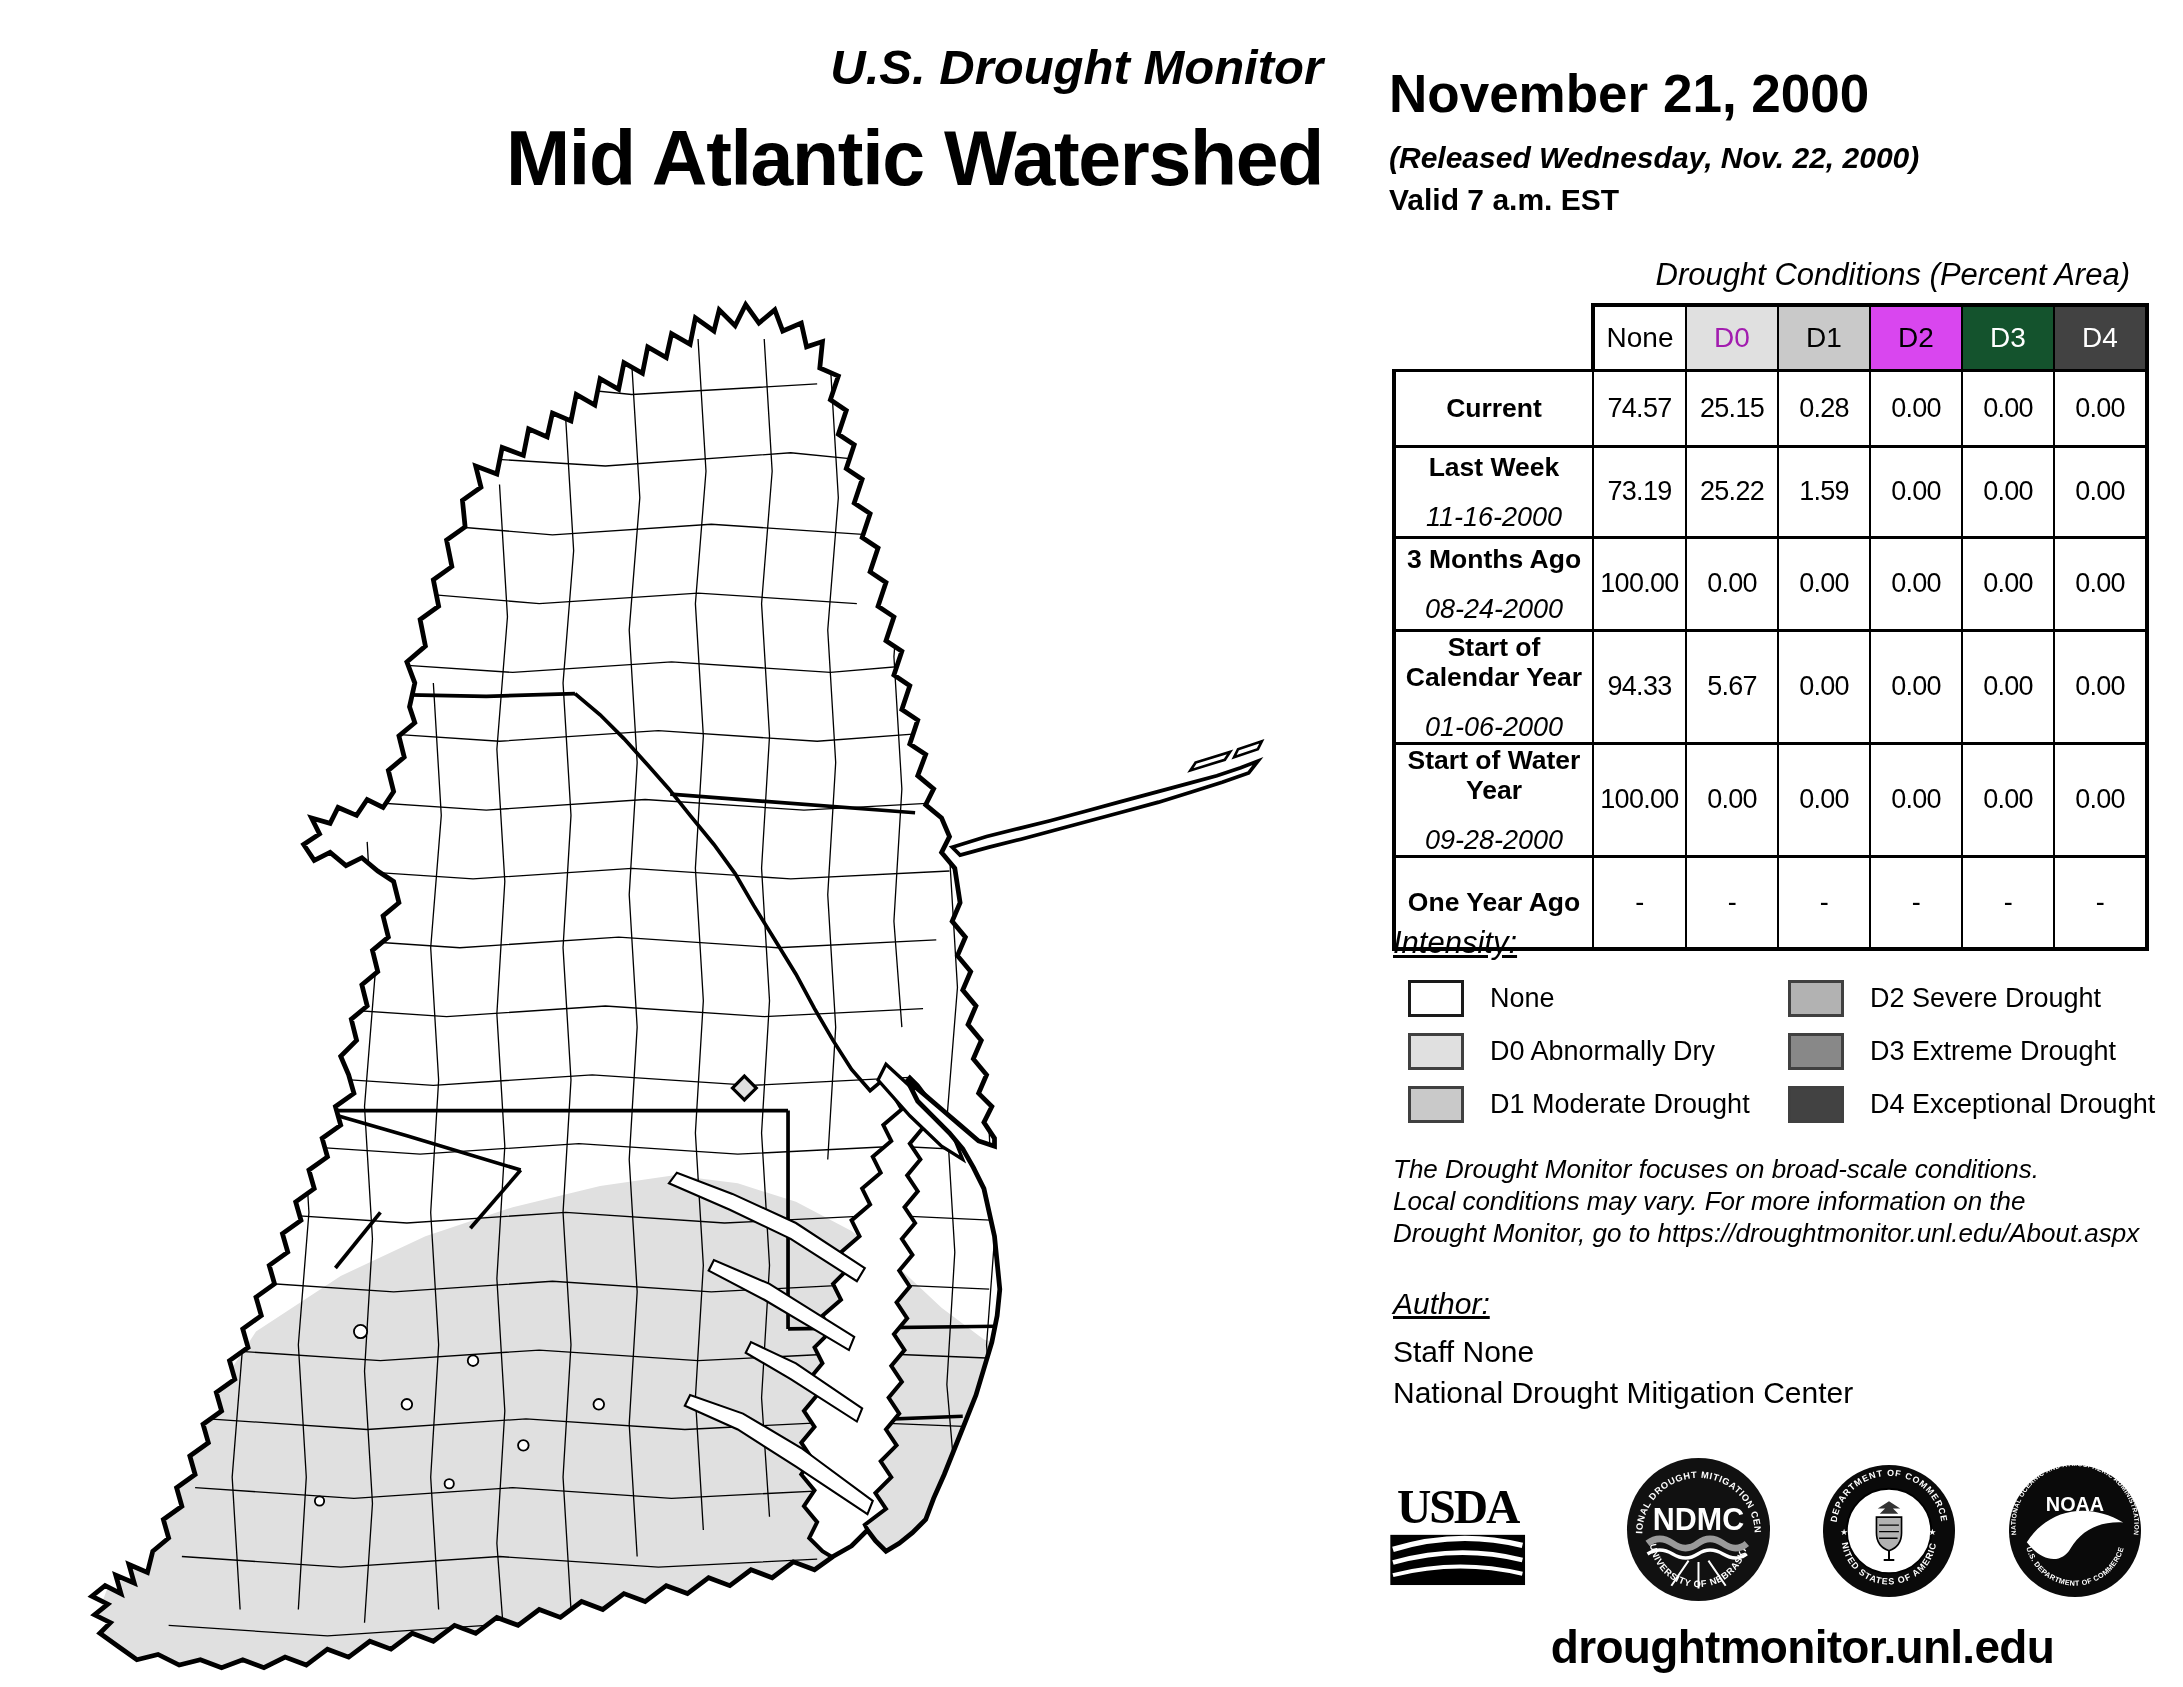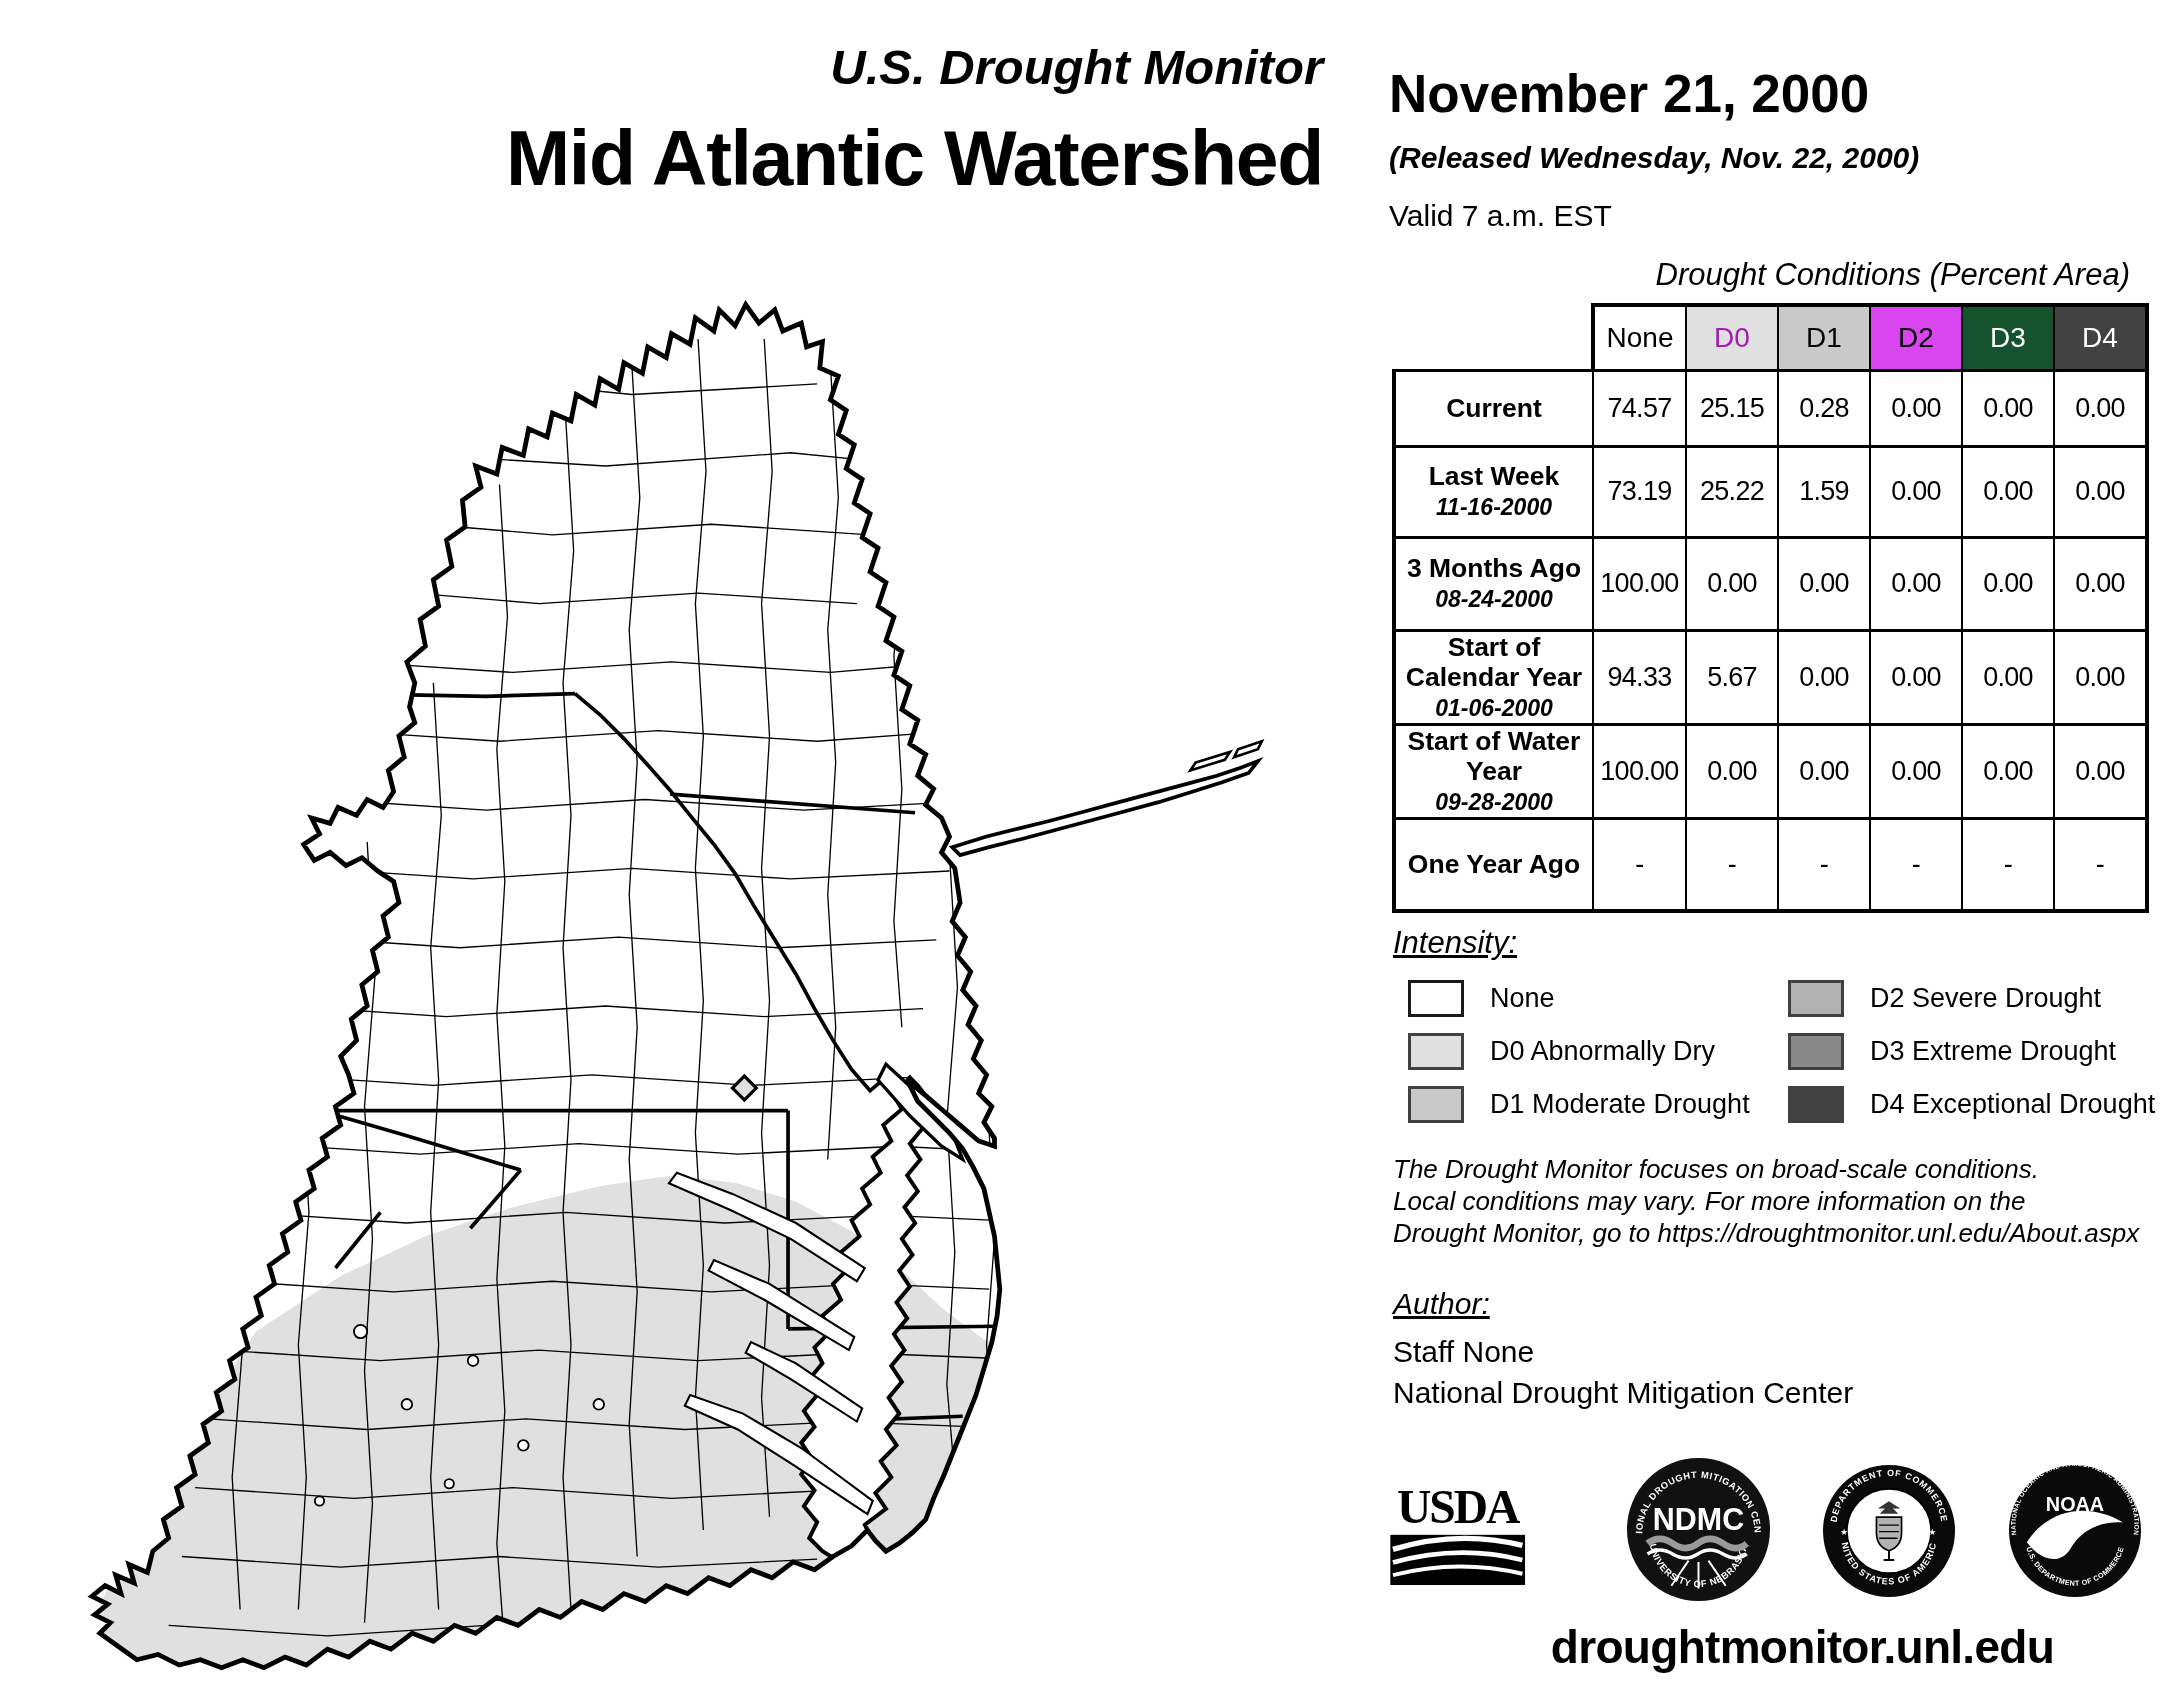--- a/index.html
+++ b/index.html
@@ -11,21 +11,21 @@
   .abs{position:absolute}
 
   
   #title-block{left:66px;top:39px;width:1257px;text-align:right}
   #title-line1{font-size:49px;font-weight:bold;font-style:italic}
   #title-line2{font-size:77px;font-weight:bold;margin-top:18.5px;letter-spacing:-1.3px}
 
   #date-block{left:1389px;top:63px;width:761px;text-align:left}
   #date-main{font-size:53px;font-weight:bold}
   #date-released{font-size:30px;font-weight:bold;font-style:italic;margin-top:17px}
-  #date-valid{font-size:30px;font-weight:normal;margin-top:24px}
+  #date-valid{font-size:30px;font-weight:bold;margin-top:8px}
 
   
   #tbl-heading{left:1589px;top:257px;width:541px;text-align:right;
     font-size:31px;font-style:italic}
   table#drought-table{position:absolute;left:1392px;top:303px;border-collapse:collapse}
   #drought-table td,#drought-table th{
     border:2px solid #000;border-top-width:3.3px;border-bottom-width:3.3px;
     text-align:center;vertical-align:middle;padding:0;
   }
   #drought-table .wlbl{width:196px}
@@ -36,21 +36,21 @@
   #drought-table tr:nth-child(4){height:93px}
   #drought-table tr:nth-child(5){height:93px}
   #drought-table tr:nth-child(6){height:93px}
   #drought-table tr:nth-child(7){height:93px}
   #drought-table td.blank{border:none}
   #drought-table th.hd{border-top-width:4.6px;font-size:28px;font-weight:normal}
   #drought-table th.first{border-left-width:4.6px}
   #drought-table .lastcol{border-right-width:4.6px}
   #drought-table td.lbl{border-left-width:4.6px;font-weight:bold;font-size:26.5px;line-height:30px}
   #drought-table tr:nth-child(7) td{border-bottom-width:4.6px}
-  #drought-table .sub{font-size:23px;font-style:italic;font-weight:bold;margin-top:1px}
+  #drought-table .sub{font-size:27px;font-style:italic;font-weight:normal;margin-top:20px}
   #drought-table td.val{font-size:27px;letter-spacing:-0.7px}
   .c0{background:#ffffff;color:#000}
   .c1{background:#e0e0e0;color:#a21caf}
   .c2{background:#c9c9c9;color:#000}
   .c3{background:#d946ef;color:#000}
   .c4{background:#14532d;color:#fff}
   .c5{background:#424242;color:#fff}
 
   
   #legend-heading{left:1393px;top:925px;font-size:31px;font-style:italic;text-decoration:underline}

